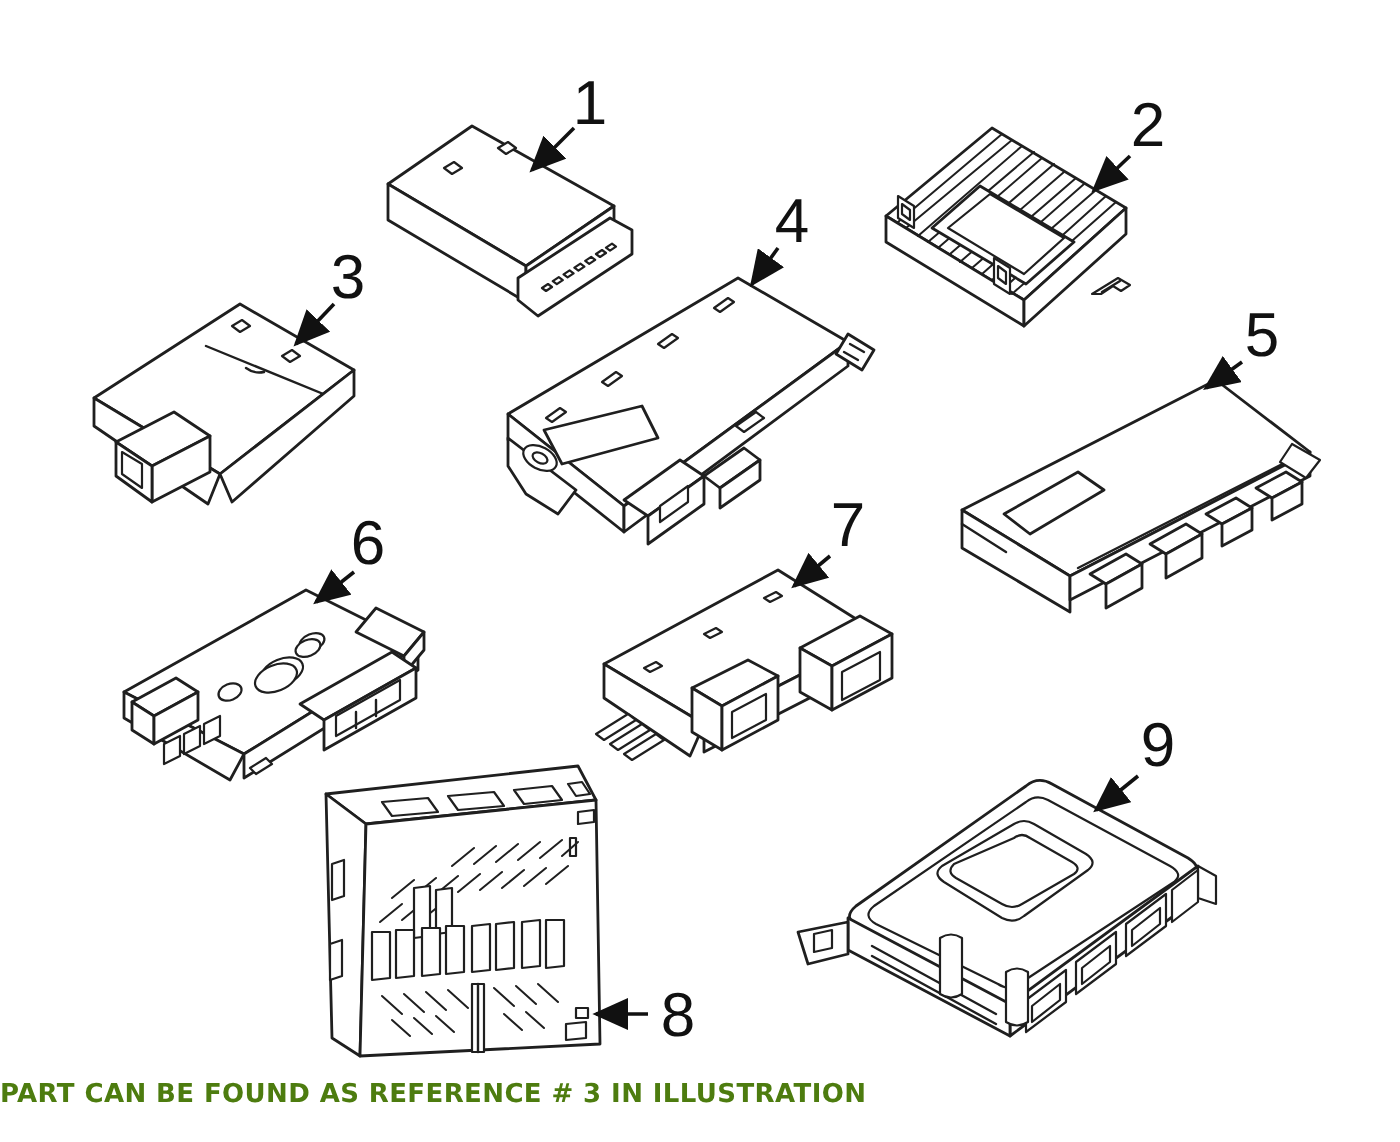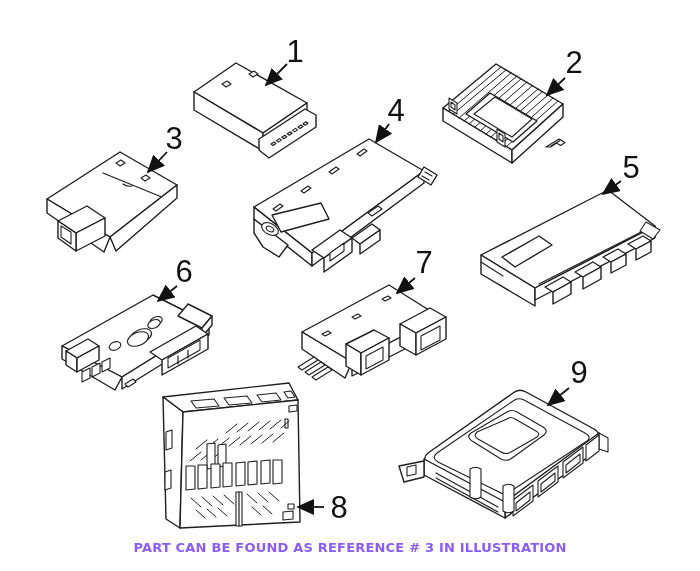--- a/index.html
+++ b/index.html
@@ -7,23 +7,23 @@
           font-family:"Liberation Sans", sans-serif;}
   svg{position:absolute;left:0;top:0;}
   .face{fill:#ffffff;stroke:#1f1f1f;stroke-width:1.4;stroke-linejoin:round;}
   .det{fill:#ffffff;stroke:#1f1f1f;stroke-width:1.1;stroke-linejoin:round;}
   .wire{fill:none;stroke:#1f1f1f;stroke-width:1.2;stroke-linecap:round;}
   .fin{fill:none;stroke:#1f1f1f;stroke-width:1;stroke-linecap:round;}
   .hatch{fill:none;stroke:#1f1f1f;stroke-width:1;stroke-linecap:round;}
   .arrow{fill:none;stroke:#111111;stroke-width:1.8;}
   .ref-label{position:absolute;width:30px;height:34px;display:flex;align-items:center;
              justify-content:center;font:400 31px/1 "Liberation Sans", sans-serif;color:#111;}
-  .footer{position:absolute;left:0;top:540px;width:700px;text-align:center;
+  .footer{position:absolute;left:0;top:540px;width:700px;text-align:left;
           font-family:"DejaVu Sans", sans-serif;font-weight:bold;font-size:13px;
-          letter-spacing:.2px;color:#8b5cf6;}
+          letter-spacing:.2px;color:#4d7c0f;}
 </style>
 </head>
 <body>
 
 <div class="canvas">
   <svg width="700" height="571" viewBox="0 0 700 571">
     <defs>
       <marker id="arr" markerWidth="11" markerHeight="9" refX="9" refY="4.5" orient="auto">
         <path d="M0,0 L10,4.5 L0,9 z" fill="#111"></path>
       </marker>

